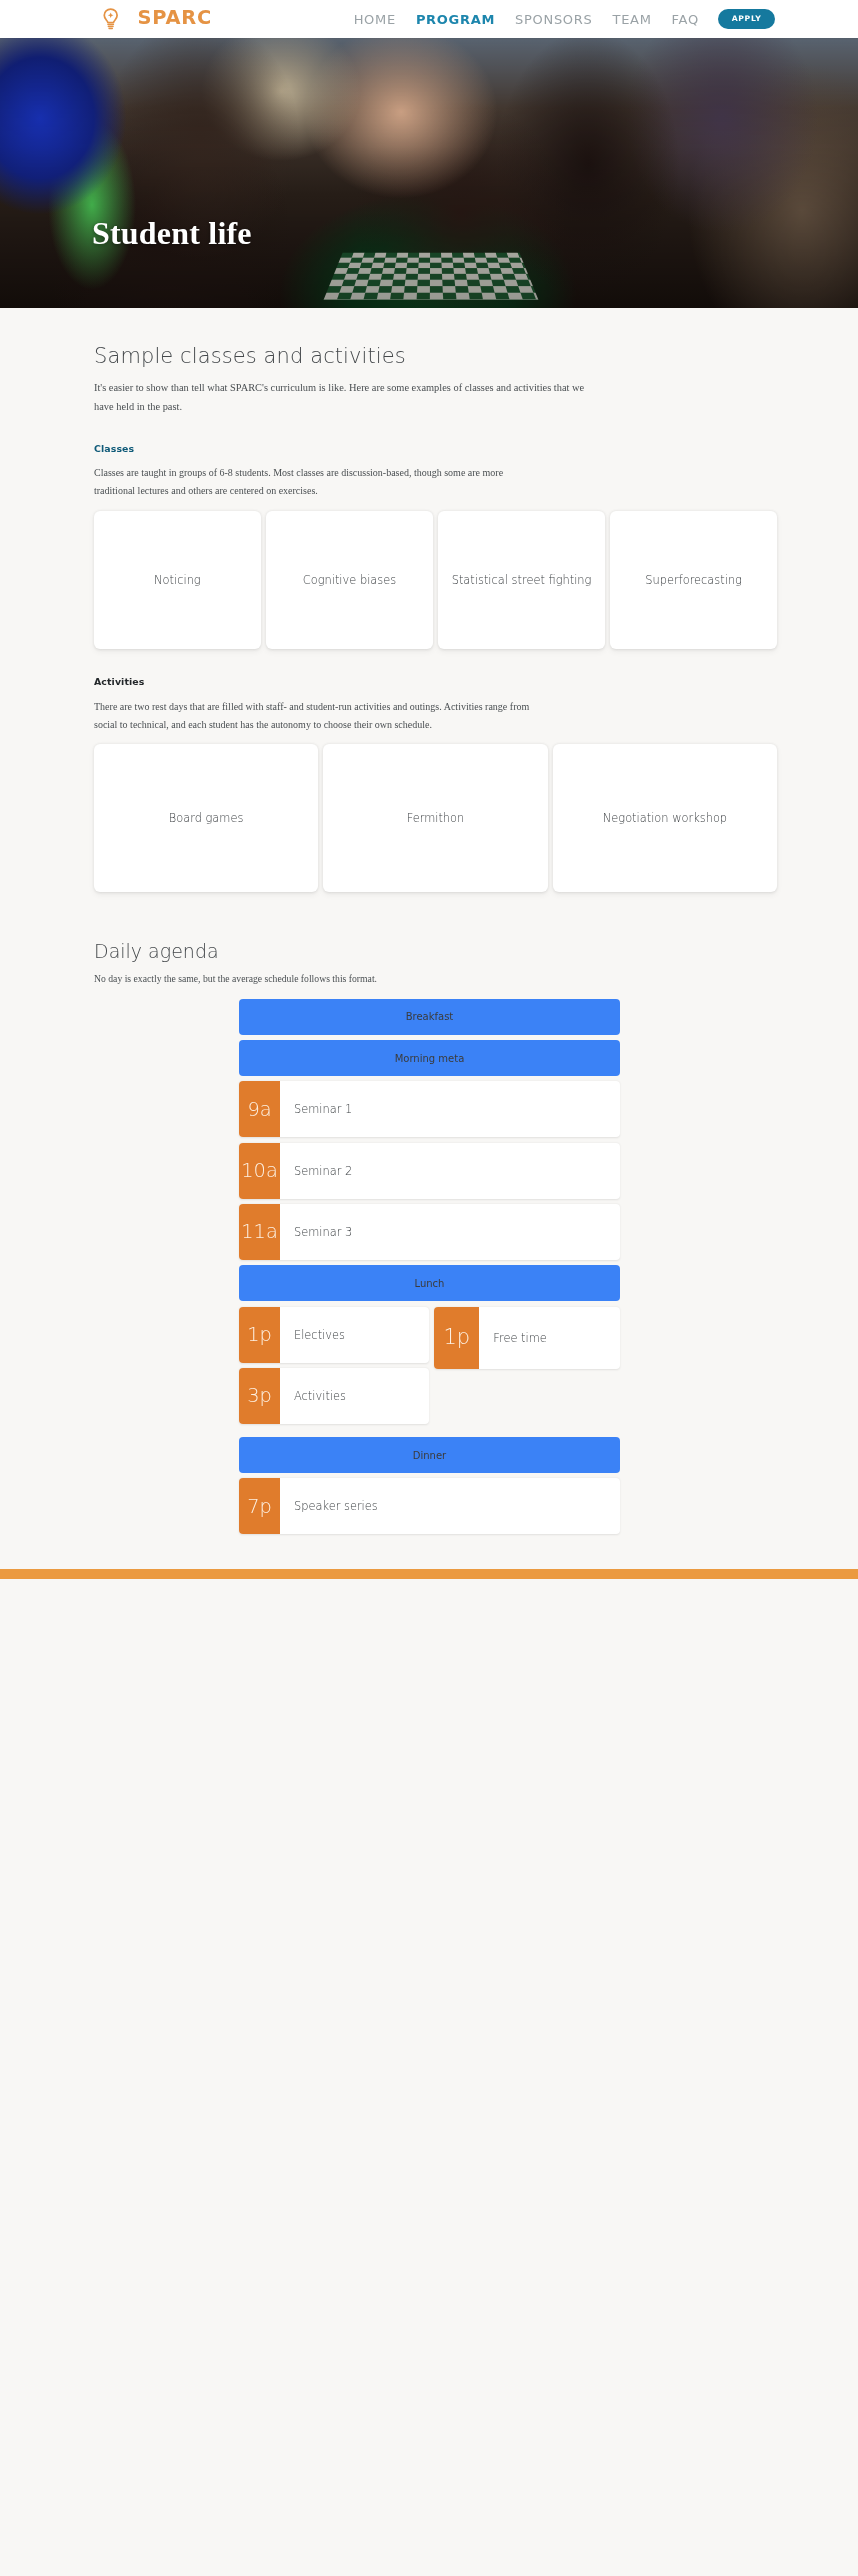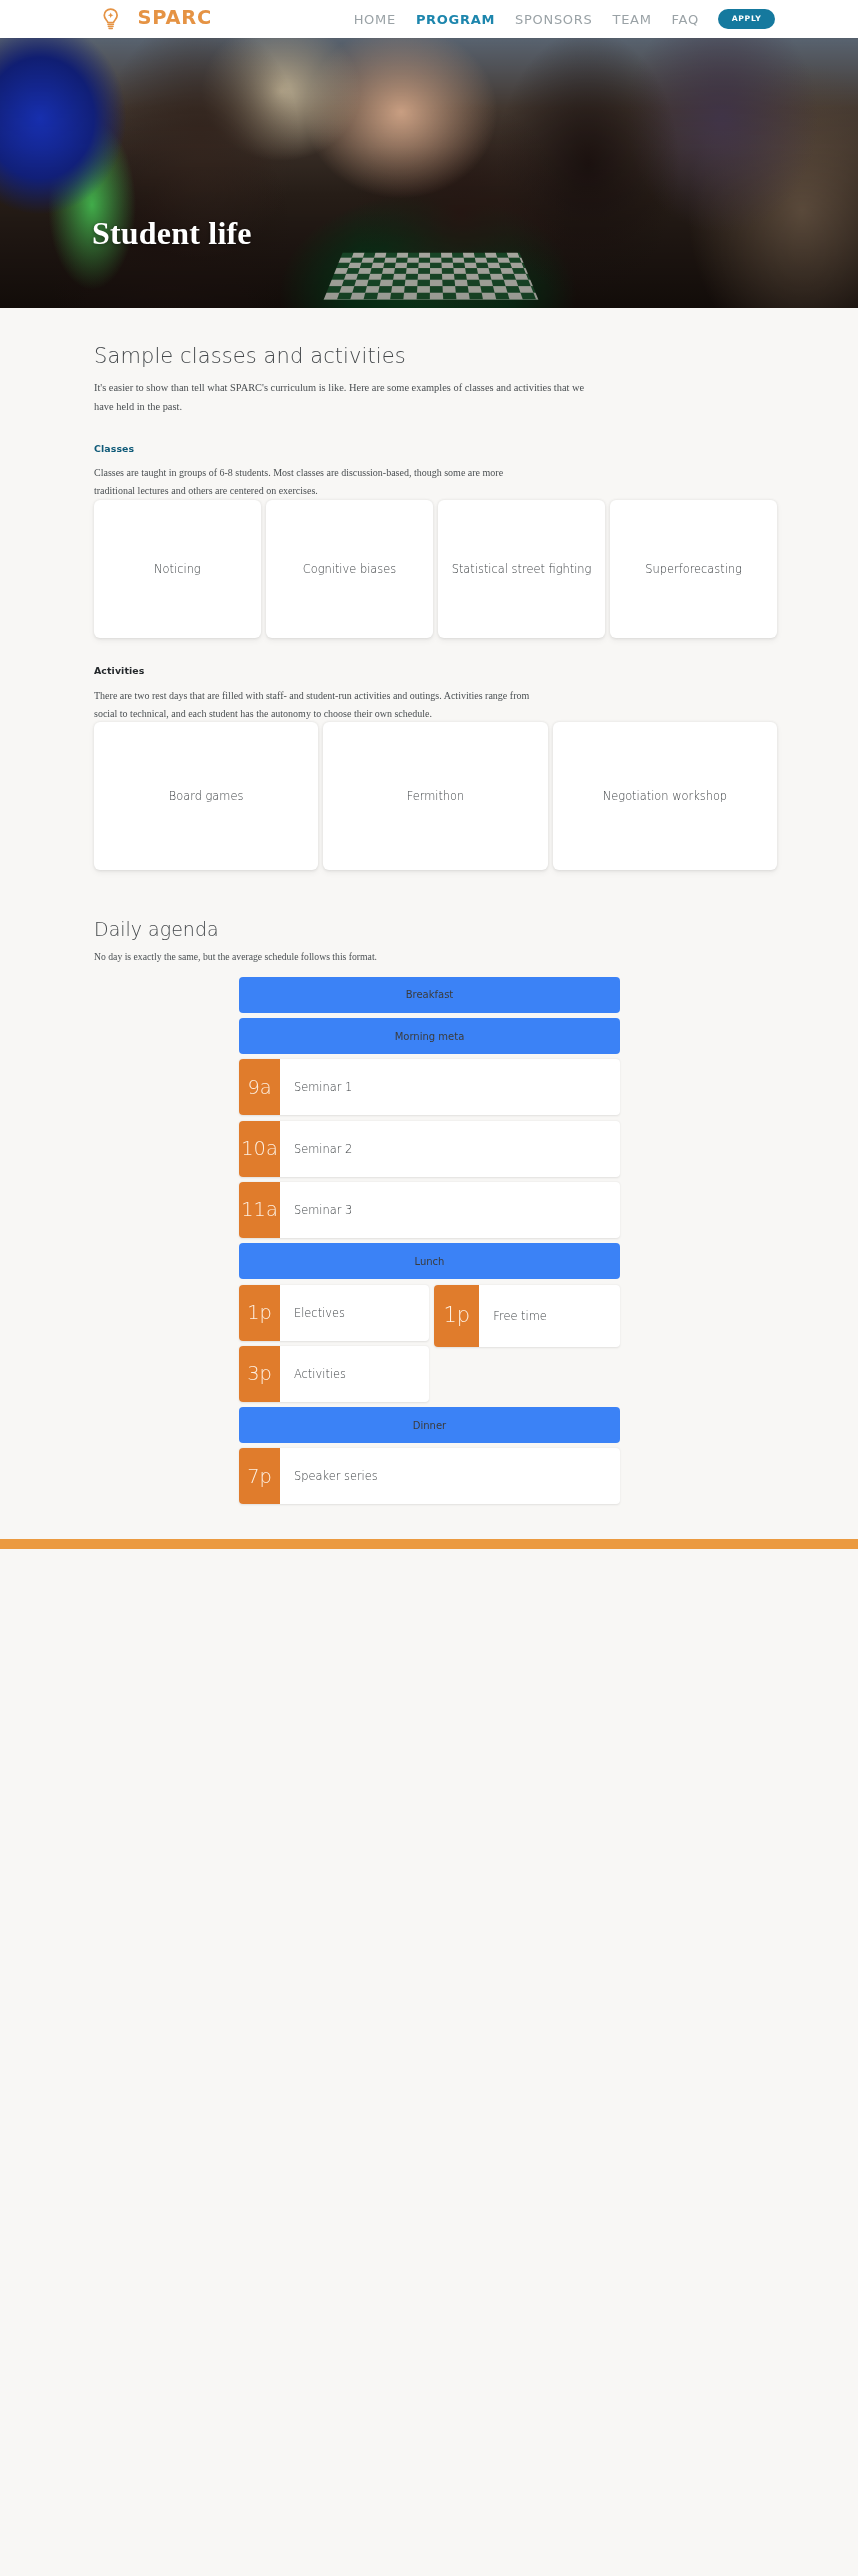--- a/index.html
+++ b/index.html
@@ -185,21 +185,21 @@
     color: #4a4f52;
     margin-top: 10.7px;
     margin-left: 12px;
     max-width: 441px;
   }
 
   
   .card-grid {
     display: flex;
     gap: 5.3px;
-    margin-top: 0;
+    margin-top: 11px;
     padding-left: 12px;
   }
   .card {
     flex: 1;
     background: #ffffff;
     border-radius: 6px;
     box-shadow: 0 0.7px 2.7px rgba(30,30,30,.10), 0 2.7px 6.7px rgba(30,30,30,.05);
     display: flex;
     align-items: center;
     justify-content: center;
@@ -290,21 +290,21 @@
   .slot-tall { height: 56px; }
 
   .split-row {
     display: flex;
     gap: 5.3px;
     margin-bottom: 5.3px;
   }
   .split-left  { flex: 0 0 190px; display: flex; flex-direction: column; }
   .split-right { flex: 1; }
   .split-left .slot { margin-bottom: 5.3px; }
-  .split-left .slot:last-child { margin-bottom: 0; text-align: right; }
+  .split-left .slot:last-child { margin-bottom: 8px; text-align: right; }
   .split-right .slot { margin-bottom: 0; height: 62px; }
   .split-right .slot-time { width: 45px; flex: 0 0 45px; font-size: 21px; }
 
   
   .footer-rule {
     height: 9.4px;
     background: #eb9a40;
     margin-top: 35px;
     width: 100%;
   }

